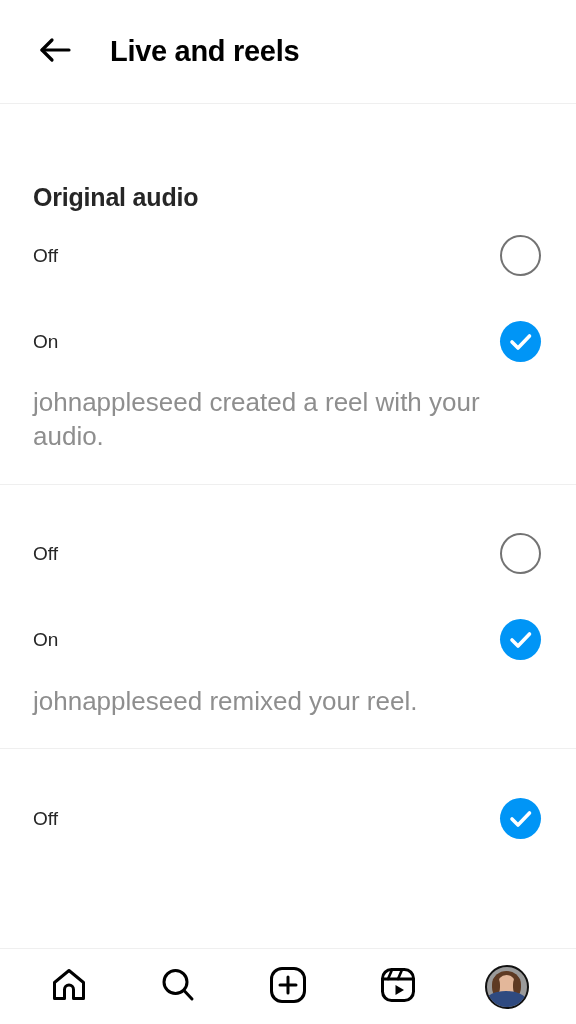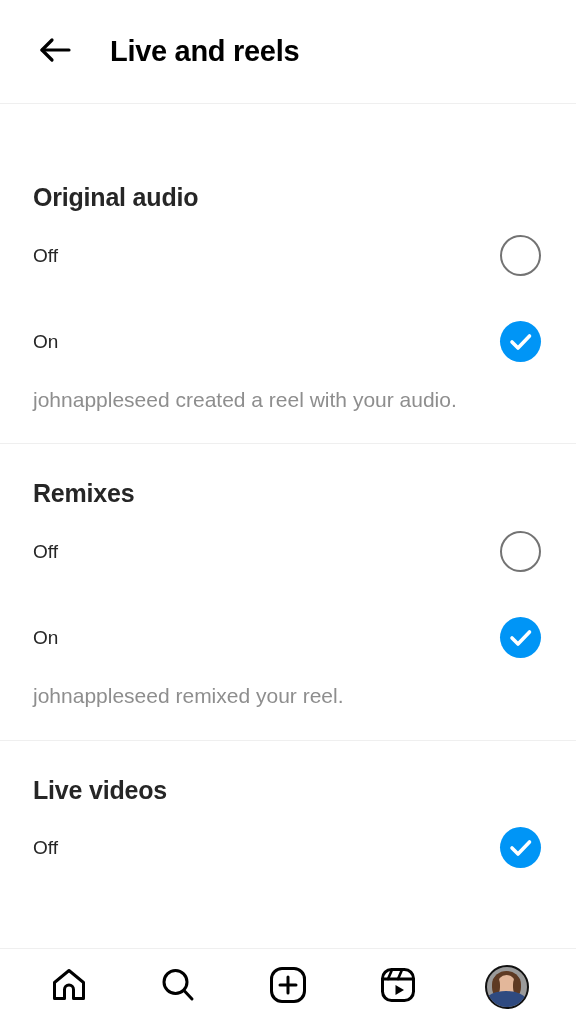--- a/index.html
+++ b/index.html
@@ -88,21 +88,21 @@
     box-sizing: border-box;
     cursor: pointer;
   }
   .option-label {
     font-size: 19px;
     font-weight: normal;
     color: #262626;
     line-height: 1;
   }
   .helper-text {
-    font-size: 21px;
+    font-size: 26px;
     color: #8e8e8e;
     margin: 0 33px;
     line-height: 1.3;
     padding-bottom: 30px;
     padding-top: 2px;
   }
 
   
   .radio {
     width: 41px;
@@ -246,41 +246,39 @@
           <svg width="41" height="41" viewBox="0 0 41 41" fill="none">
             <path d="M12 21 L18 27 L29.5 15" stroke="#ffffff" stroke-width="3.6" stroke-linecap="round" stroke-linejoin="round"></path>
           </svg>
         </span>
       </div>
 
       <div class="helper-text">johnappleseed created a reel with your audio.</div>
     </div>
 
     <div class="section">
-      <div class="section-title">Remixes</div>
 
       <div class="option-row">
         <span class="option-label">Off</span>
         <span class="radio radio-off"></span>
       </div>
 
       <div class="option-row">
         <span class="option-label">On</span>
         <span class="radio radio-on">
           <svg width="41" height="41" viewBox="0 0 41 41" fill="none">
             <path d="M12 21 L18 27 L29.5 15" stroke="#ffffff" stroke-width="3.6" stroke-linecap="round" stroke-linejoin="round"></path>
           </svg>
         </span>
       </div>
 
       <div class="helper-text">johnappleseed remixed your reel.</div>
     </div>
 
     <div class="section last">
-      <div class="section-title">Live videos</div>
 
       <div class="option-row">
         <span class="option-label">Off</span>
         <span class="radio radio-on">
           <svg width="41" height="41" viewBox="0 0 41 41" fill="none">
             <path d="M12 21 L18 27 L29.5 15" stroke="#ffffff" stroke-width="3.6" stroke-linecap="round" stroke-linejoin="round"></path>
           </svg>
         </span>
       </div>
     </div>

